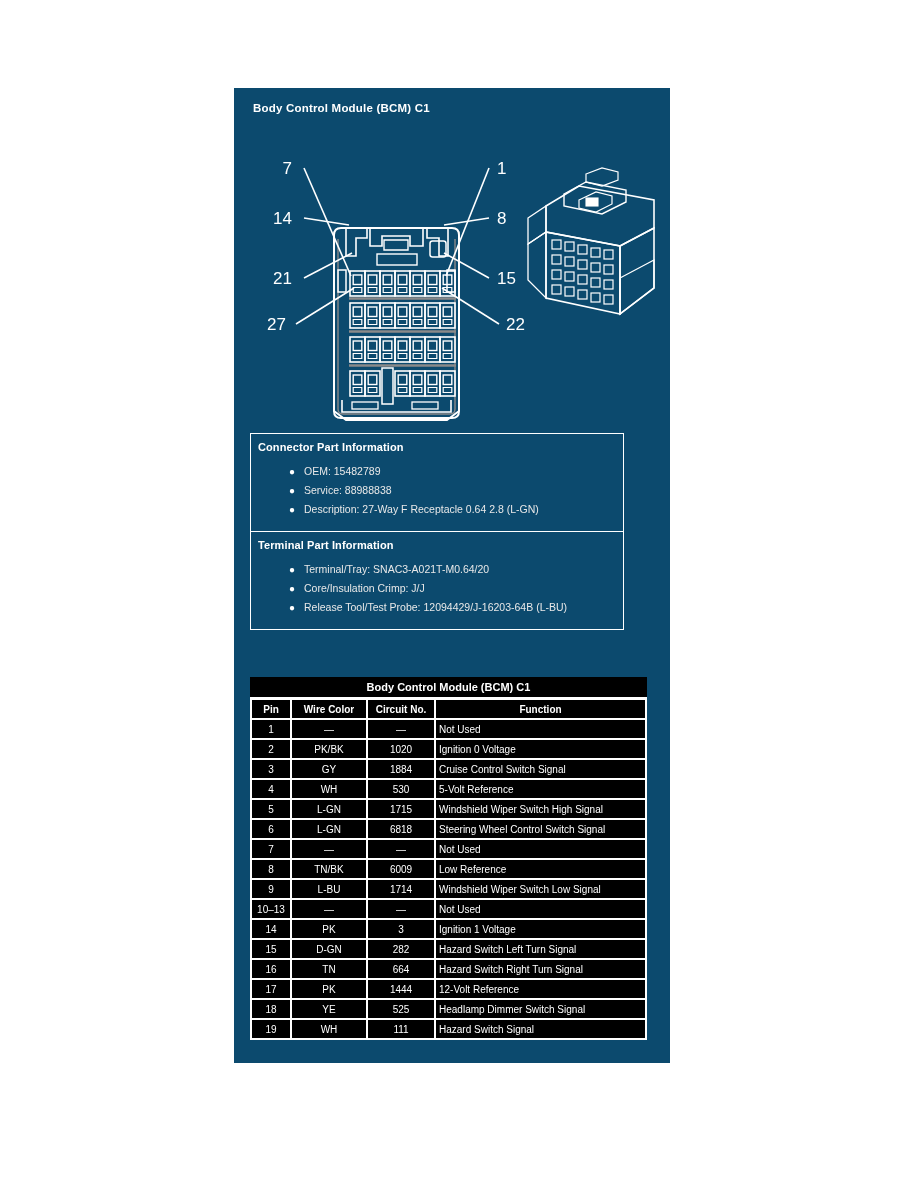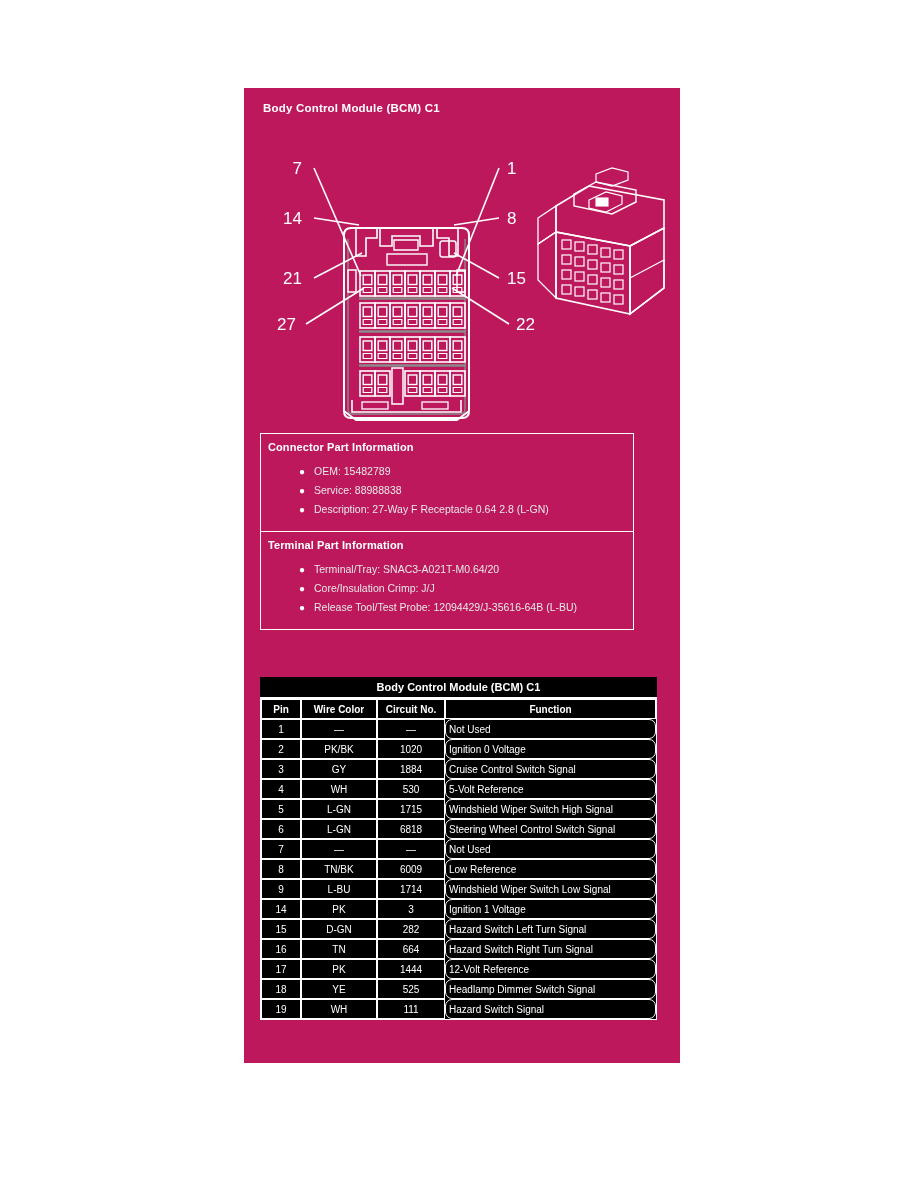--- a/index.html
+++ b/index.html
@@ -12,25 +12,25 @@
     width: 918px;
     height: 1188px;
     position: relative;
     font-family: "Liberation Sans", sans-serif;
     overflow: hidden;
   }
 
   
   #sheet {
     position: absolute;
-    left: 244px;
+    left: 234px;
     top: 88px;
     width: 436px;
     height: 975px;
-    background: #be185d;
+    background: #0c4a6e;
     color: #ffffff;
   }
 
   
   #doc-title {
     position: absolute;
     left: 19px;
     top: 14px;
     font-size: 11.5px;
     font-weight: bold;
@@ -125,21 +125,21 @@
     height: 14px;
     background: #000000;
     overflow: hidden;
     white-space: nowrap;
   }
   table.pinout th {
     font-weight: bold;
     text-align: center;
   }
   td.c-pin, td.c-color, td.c-circuit { text-align: center; }
-  td.c-func { text-align: left; padding-left: 5px; border-radius: 7px; }
+  td.c-func { text-align: left; padding-left: 5px; }
   col.w-pin     { width: 40px; }
   col.w-color   { width: 76px; }
   col.w-circuit { width: 68px; }
   col.w-func    { width: 211px; }
 </style>
 </head>
 <body>
 
 <div id="sheet">
 
@@ -306,21 +306,21 @@
         <li><span class="bullet">●</span><span>Service: 88988838</span></li>
         <li><span class="bullet">●</span><span>Description: 27-Way F Receptacle 0.64 2.8 (L-GN)</span></li>
       </ul>
     </div>
 
     <div class="info-box">
       <div class="info-heading">Terminal Part Information</div>
       <ul class="info-list">
         <li><span class="bullet">●</span><span>Terminal/Tray: SNAC3-A021T-M0.64/20</span></li>
         <li><span class="bullet">●</span><span>Core/Insulation Crimp: J/J</span></li>
-        <li><span class="bullet">●</span><span>Release Tool/Test Probe: 12094429/J-35616-64B (L-BU)</span></li>
+        <li><span class="bullet">●</span><span>Release Tool/Test Probe: 12094429/J-16203-64B (L-BU)</span></li>
       </ul>
     </div>
   </div>
 
   <div id="pin-table-wrap">
     <table class="pinout">
       <caption>Body Control Module (BCM) C1</caption>
       <colgroup>
         <col class="w-pin">
           <col class="w-color">
@@ -384,20 +384,26 @@
             <td class="c-circuit">6009</td>
             <td class="c-func">Low Reference</td>
           </tr>
           <tr>
             <td class="c-pin">9</td>
             <td class="c-color">L-BU</td>
             <td class="c-circuit">1714</td>
             <td class="c-func">Windshield Wiper Switch Low Signal</td>
           </tr>
           <tr>
+            <td class="c-pin">10–13</td>
+            <td class="c-color">—</td>
+            <td class="c-circuit">—</td>
+            <td class="c-func">Not Used</td>
+          </tr>
+          <tr>
             <td class="c-pin">14</td>
             <td class="c-color">PK</td>
             <td class="c-circuit">3</td>
             <td class="c-func">Ignition 1 Voltage</td>
           </tr>
           <tr>
             <td class="c-pin">15</td>
             <td class="c-color">D-GN</td>
             <td class="c-circuit">282</td>
             <td class="c-func">Hazard Switch Left Turn Signal</td>

